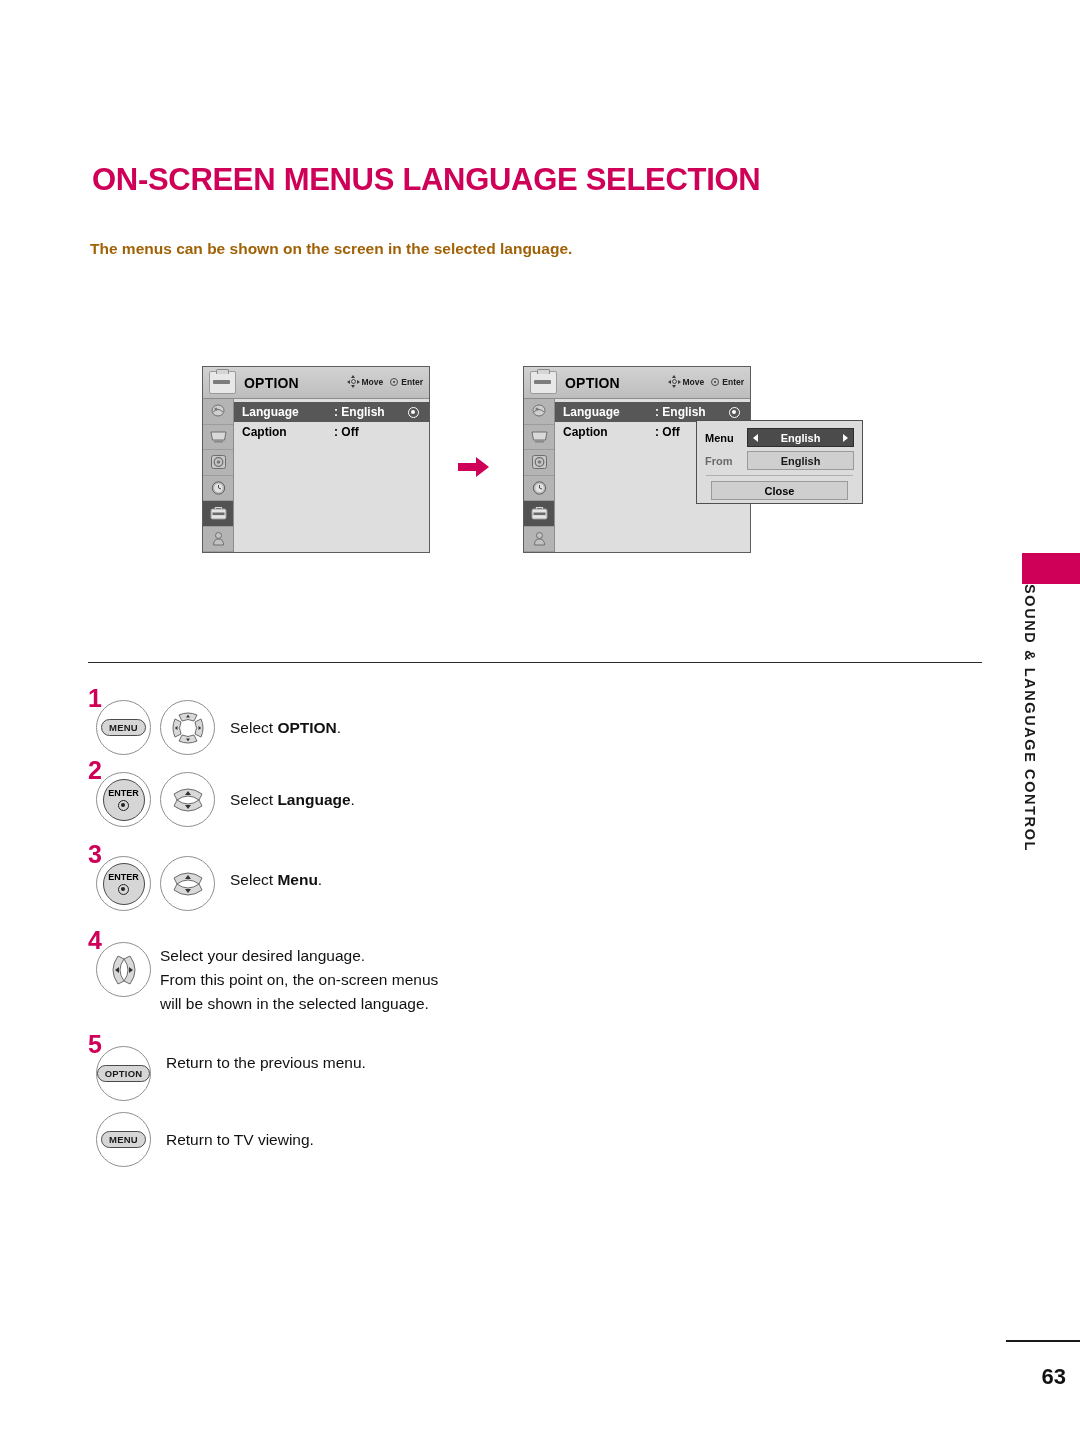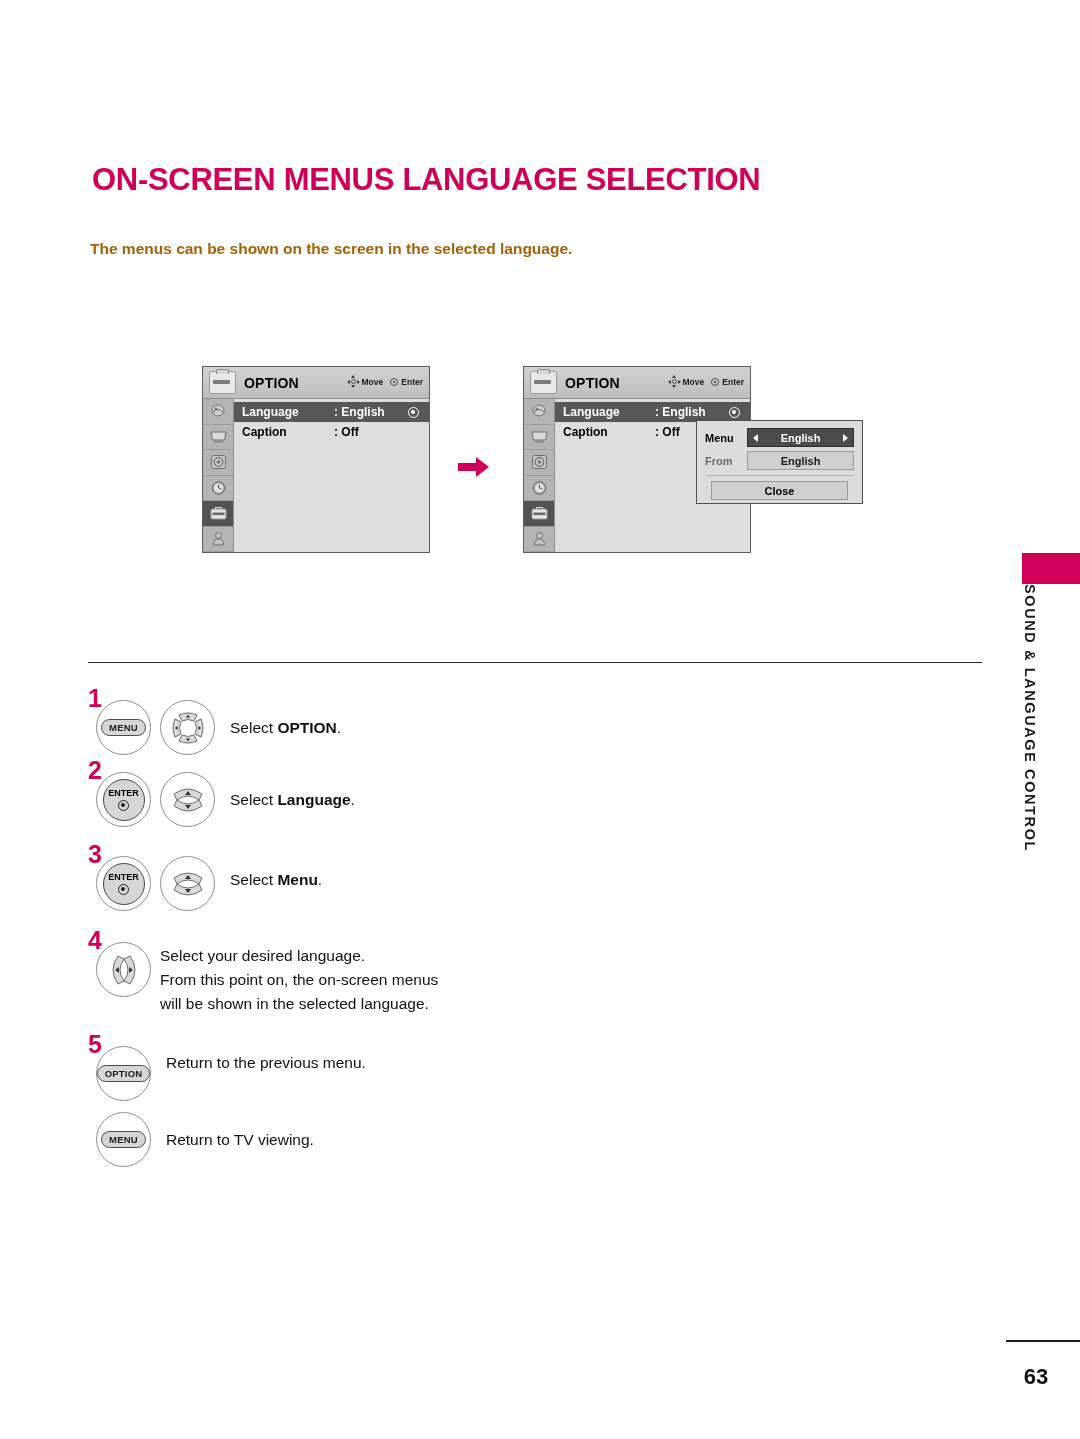--- a/index.html
+++ b/index.html
@@ -384,21 +384,21 @@
     top: 1340px;
     width: 76px;
     height: 1.6px;
     background: #1a1a1a;
   }
   #page-number {
     position: absolute;
     left: 1006px;
     top: 1364px;
     width: 60px;
-    text-align: center;
+    text-align: right;
     font-size: 22px;
     font-weight: bold;
     color: #111;
   }
 </style>
 </head>
 <body>
 
 <div id="page-title">ON-SCREEN MENUS LANGUAGE SELECTION</div>
 <div id="page-subtitle">The menus can be shown on the screen in the selected language.</div>

